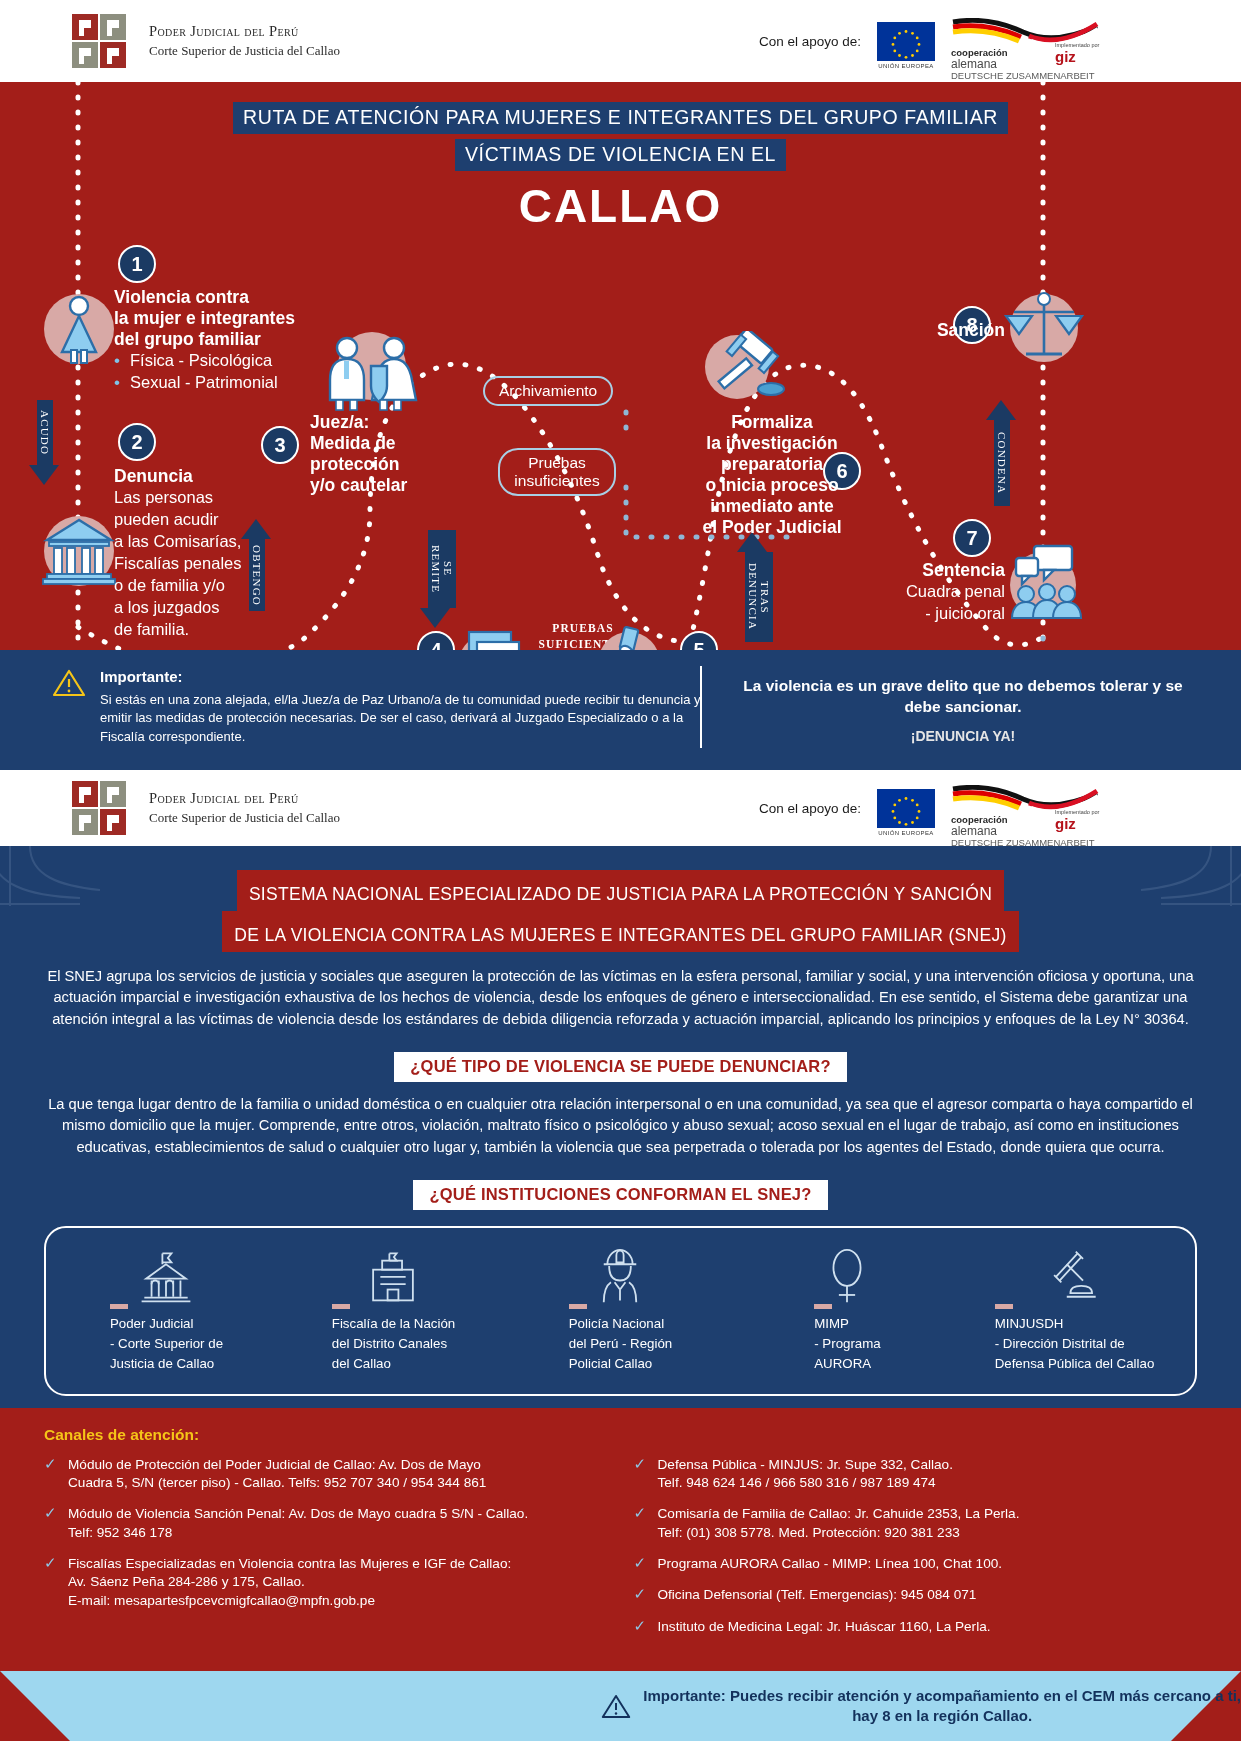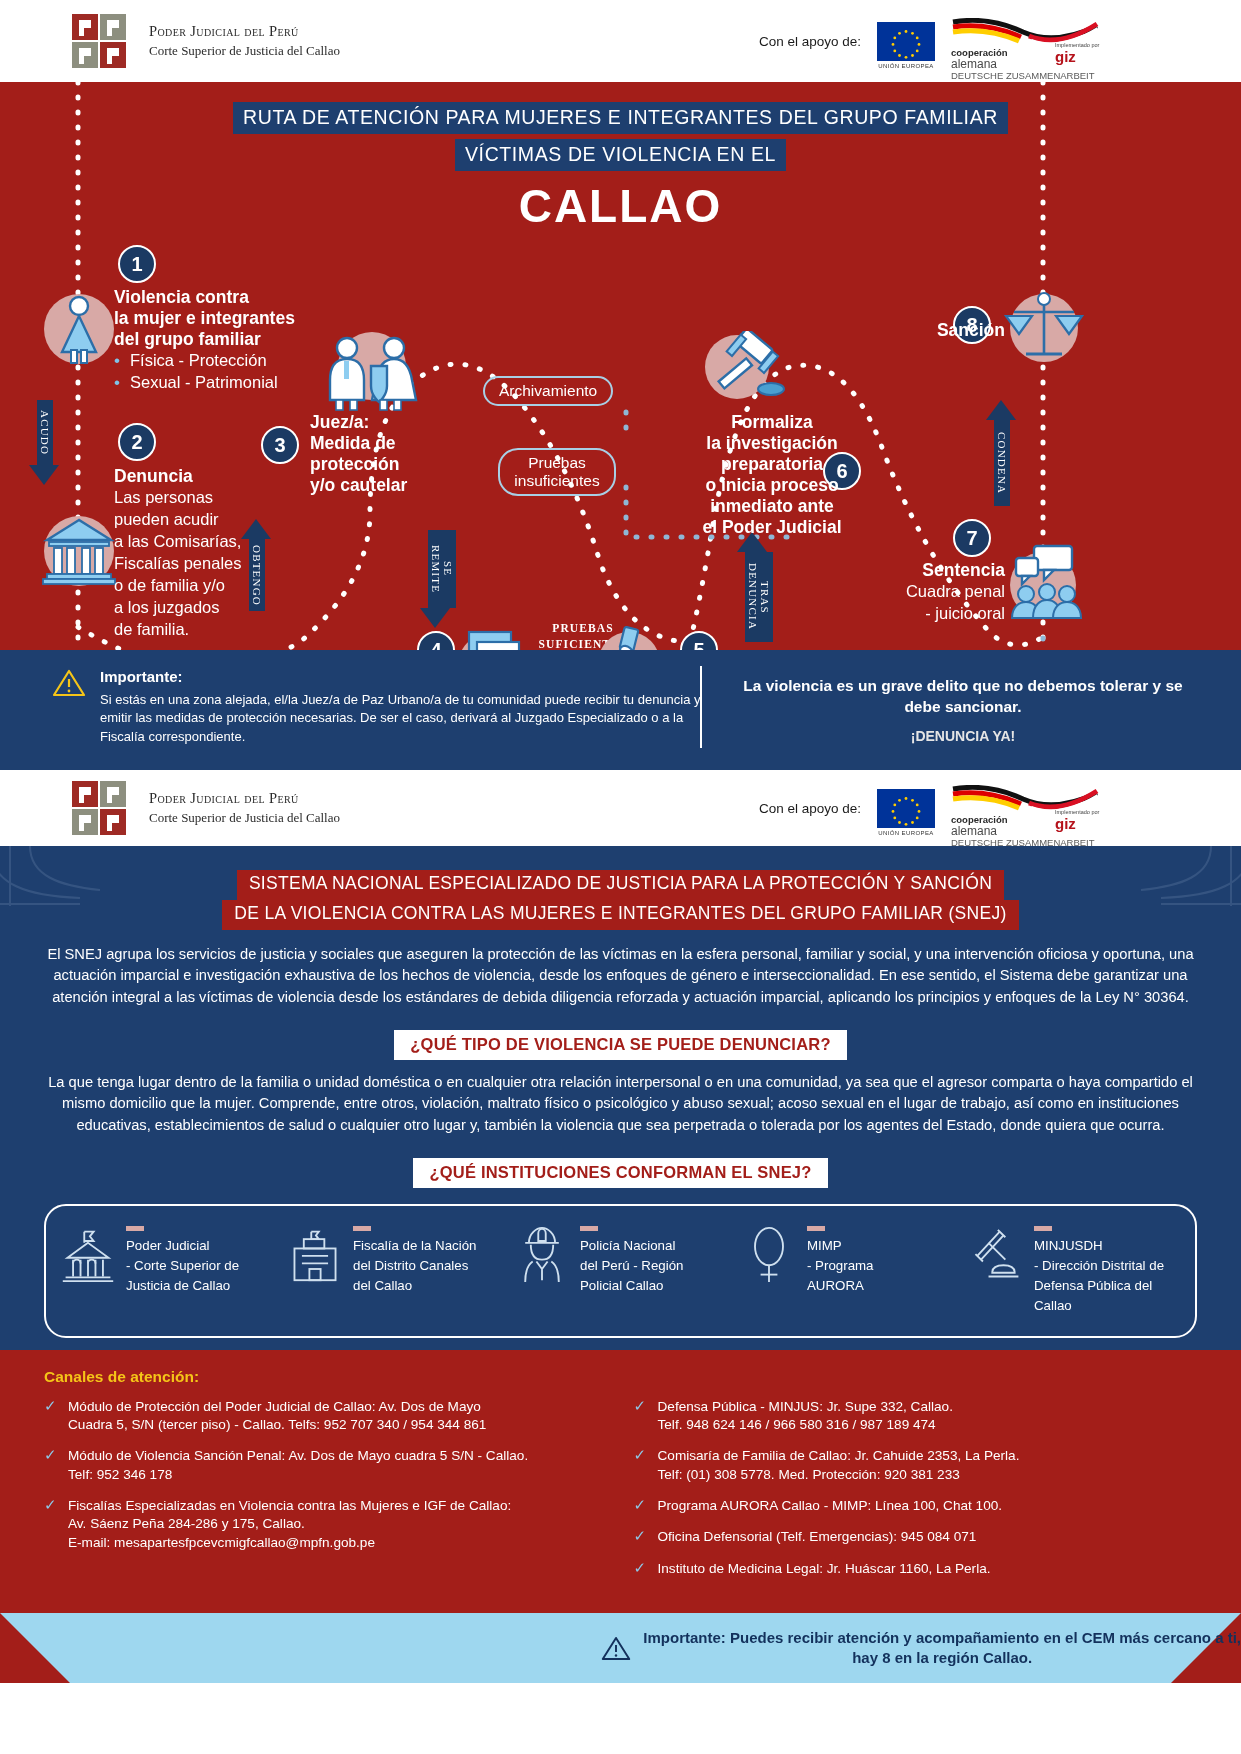--- a/index.html
+++ b/index.html
@@ -91,30 +91,30 @@
   .imp-right { position:absolute; left: 728px; top: 26px; width: 470px; text-align:center; }
   .imp-right .l1 { font-weight:bold; font-size:15.5px; line-height:1.35; }
   .imp-right .l2 { font-weight:bold; font-size:14px; color:#e5e5e5; margin-top: 10px; }
 
   
   .snej { position:relative; background:#1e3f6f; color:#fff; padding-bottom: 12px; overflow:hidden; }
   .snej-deco { position:absolute; opacity:.18; stroke:#9fb6d4; fill:none; stroke-width:2; }
   .snej-ttl { text-align:center; padding-top: 24px; position:relative; z-index:2;}
   .snej-ttl span {
     display:inline-block; background:#A31E19; color:#fff; font-size:17.5px;
-    letter-spacing:.3px; padding: 3px 12px 6px;
+    letter-spacing:.3px; padding: 14px 12px 6px;
   }
   .snej-p { position:relative; z-index:2; font-size:14.7px; line-height:1.45; text-align:center;
             padding: 14px 44px 0; }
   .qhead { text-align:center; margin-top: 22px; position:relative; z-index:2; }
   .qhead span { display:inline-block; background:#fff; color:#A31E19; font-weight:bold;
                 font-size:16.5px; padding: 5px 16px 6px; letter-spacing:.2px; }
   .inst-box { position:relative; z-index:2; margin: 16px 44px 0; border:2.5px solid #fff;
               border-radius: 22px; padding: 20px 14px; display:flex; justify-content:space-between; }
-  .inst { display:flex; gap: 10px; align-items:flex-start; width: 19%; }
+  .inst { display:flex; align-items:center; width: 19%; flex-direction: column; }
   .inst .ico { width: 56px; flex: 0 0 56px; height: 58px; }
   .inst .txtwrap { font-size: 13.3px; line-height: 1.5; }
   .inst .dash { width: 18px; height: 5px; background:#d8a9a6; margin-bottom: 5px; }
 
   
   .canales { position:relative; background:#A31E19; color:#fff; padding: 18px 44px 22px; }
   .canales h3 { color:#F5C518; font-size:15.5px; margin-bottom: 12px; }
   .cols { display:flex; gap: 26px; }
   .col { width: 50%; }
   .chk { display:flex; gap: 10px; margin-bottom: 13px; font-size: 13.6px; line-height:1.35; }
@@ -222,21 +222,21 @@
         <rect x="27" y="62" width="6" height="13" fill="#fff" stroke="#2c6ea8" stroke-width="2"></rect>
         <rect x="37" y="62" width="6" height="13" fill="#fff" stroke="#2c6ea8" stroke-width="2"></rect>
       </svg>
     </div>
     <div class="node-num" style="left:118px;top:163px;">1</div>
     <div class="blk" style="left:114px;top:205px;width:230px;">
       <div class="hd">Violencia contra</div>
       <div class="hd">la mujer e integrantes</div>
       <div class="hd">del grupo familiar</div>
       <ul class="bullets">
-        <li>Física - Protección</li>
+        <li>Física - Psicológica</li>
         <li>Sexual - Patrimonial</li>
       </ul>
     </div>
 
     <div class="vlabel" style="left:37px;top:318px;">
       <div class="bar" style="height:65px;">ACUDO</div>
       <div class="arrow-d" style="margin-left:-8px;"></div>
     </div>
 
     <div class="icon-circle" style="left:44px;top:434px;width:70px;height:70px;">

